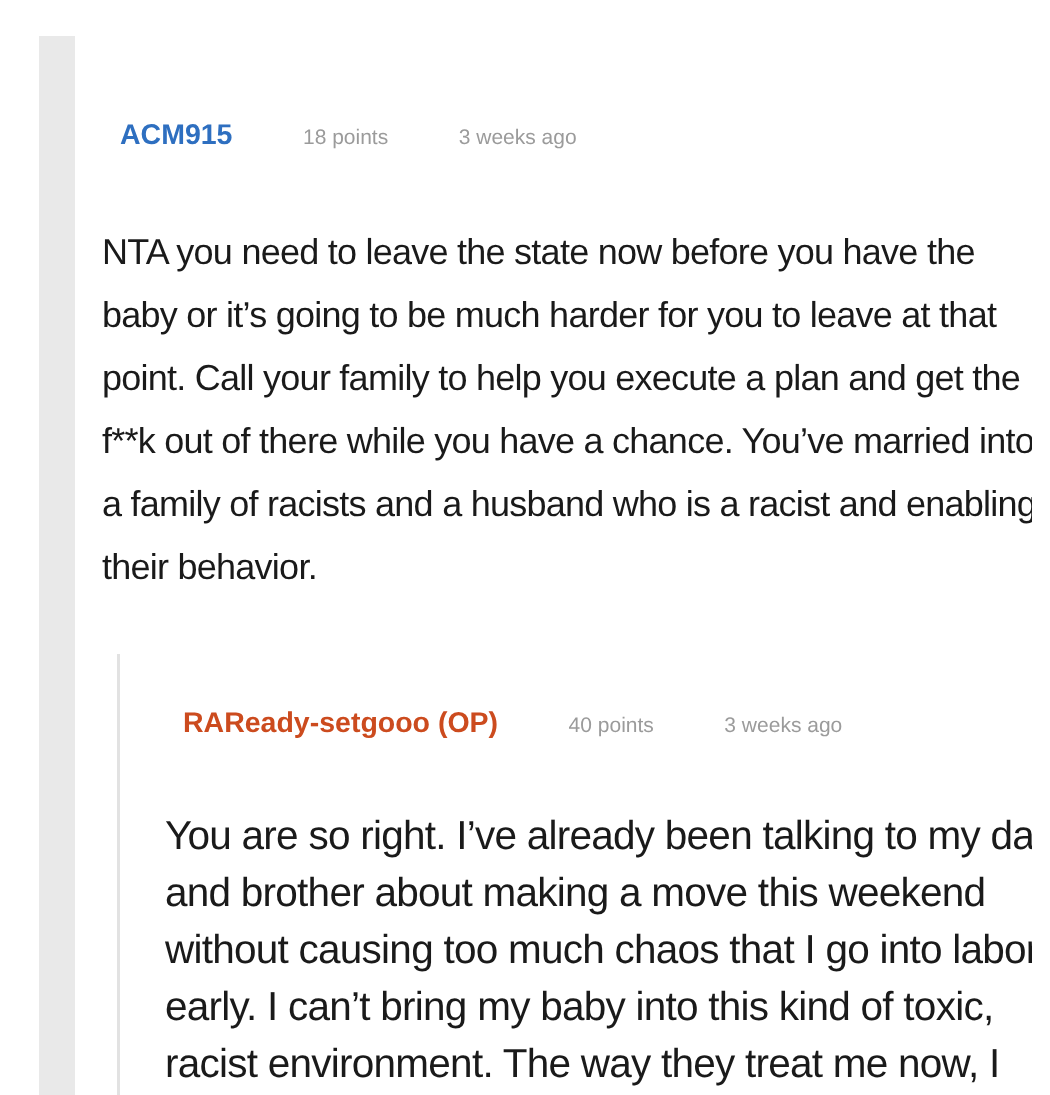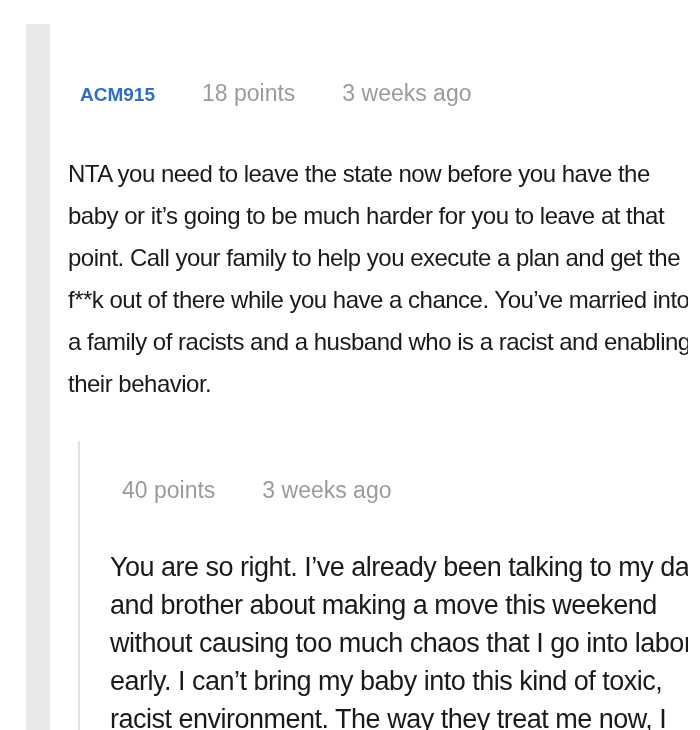--- a/index.html
+++ b/index.html
@@ -41,21 +41,21 @@
     margin-bottom: 10px;
   }
   .username {
     font-weight: bold;
     font-size: 19px;
     cursor: pointer;
   }
   .username.blue { color: var(--username-blue); }
   .username.orange { color: var(--username-op-orange); }
   .meta {
-    font-size: 23px;
+    font-size: 14px;
     color: var(--meta-gray);
   }
   .comment-body {
     font-size: 24px;
     line-height: 42px;
     letter-spacing: -0.5px;
     color: var(--body-text);
     width: 648px;
   }
   .reply {
@@ -93,20 +93,21 @@
   <div class="comment">
     <div class="comment-header">
       <span class="username blue">ACM915</span>
       <span class="meta">18 points</span>
       <span class="meta">3 weeks ago</span>
     </div>
     <p class="comment-body">NTA you need to leave the state now before you have the baby or it’s going to be much harder for you to leave at that point. Call your family to help you execute a plan and get the f**k out of there while you have a chance. You’ve married into a family of racists and a husband who is a racist and enabling their behavior.</p>
 
     <div class="reply">
       <div class="comment-header">
+        <span class="username orange">RAReady-setgooo (OP)</span>
         <span class="meta">40 points</span>
         <span class="meta">3 weeks ago</span>
       </div>
       <p class="reply-body">You are so right. I’ve already been talking to my dad and brother about making a move this weekend without causing too much chaos that I go into labor early. I can’t bring my baby into this kind of toxic, racist environment. The way they treat me now, I know it’ll only get worse when she’s here. I appreciate you saying this, it’s the push I needed to keep moving smart and fast.</p>
     </div>
   </div>
 
   <div class="bottom-divider"></div>
 
 </div>

